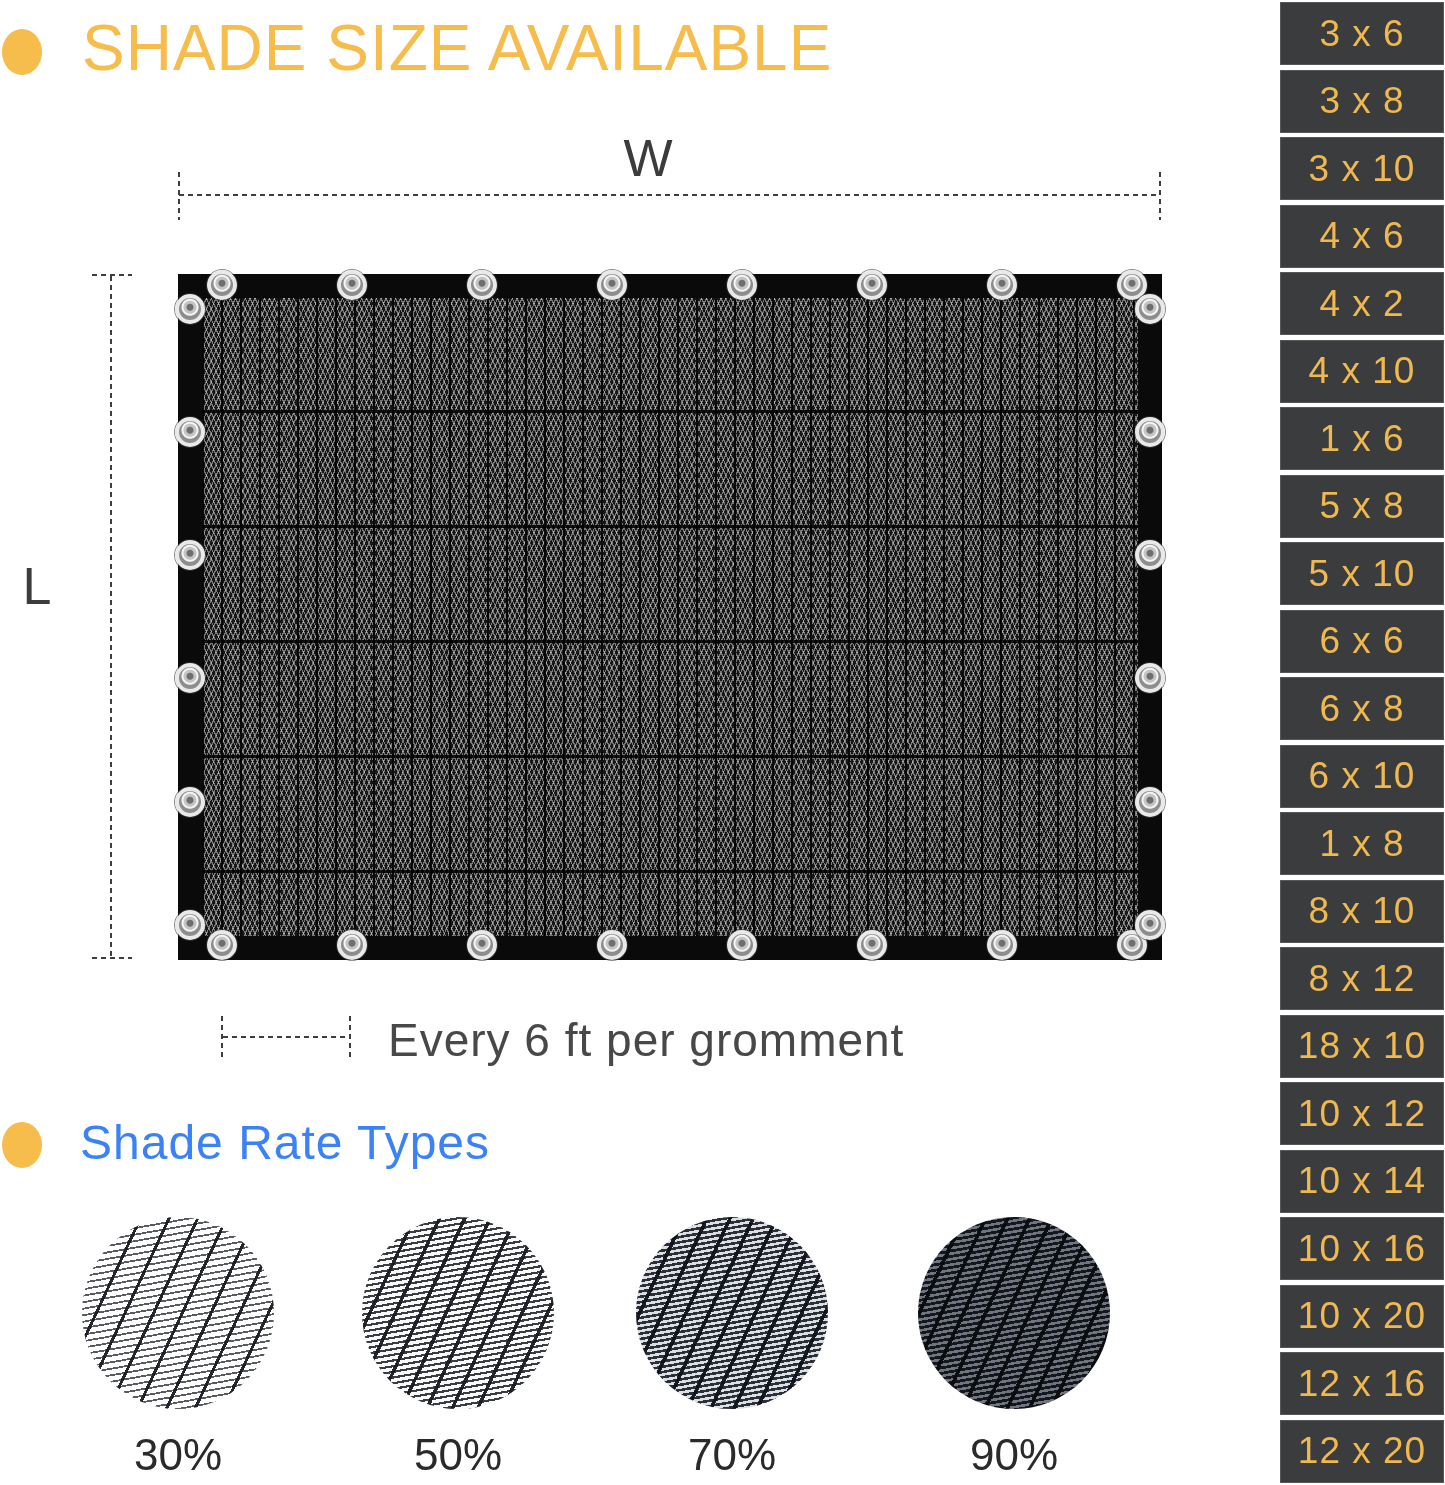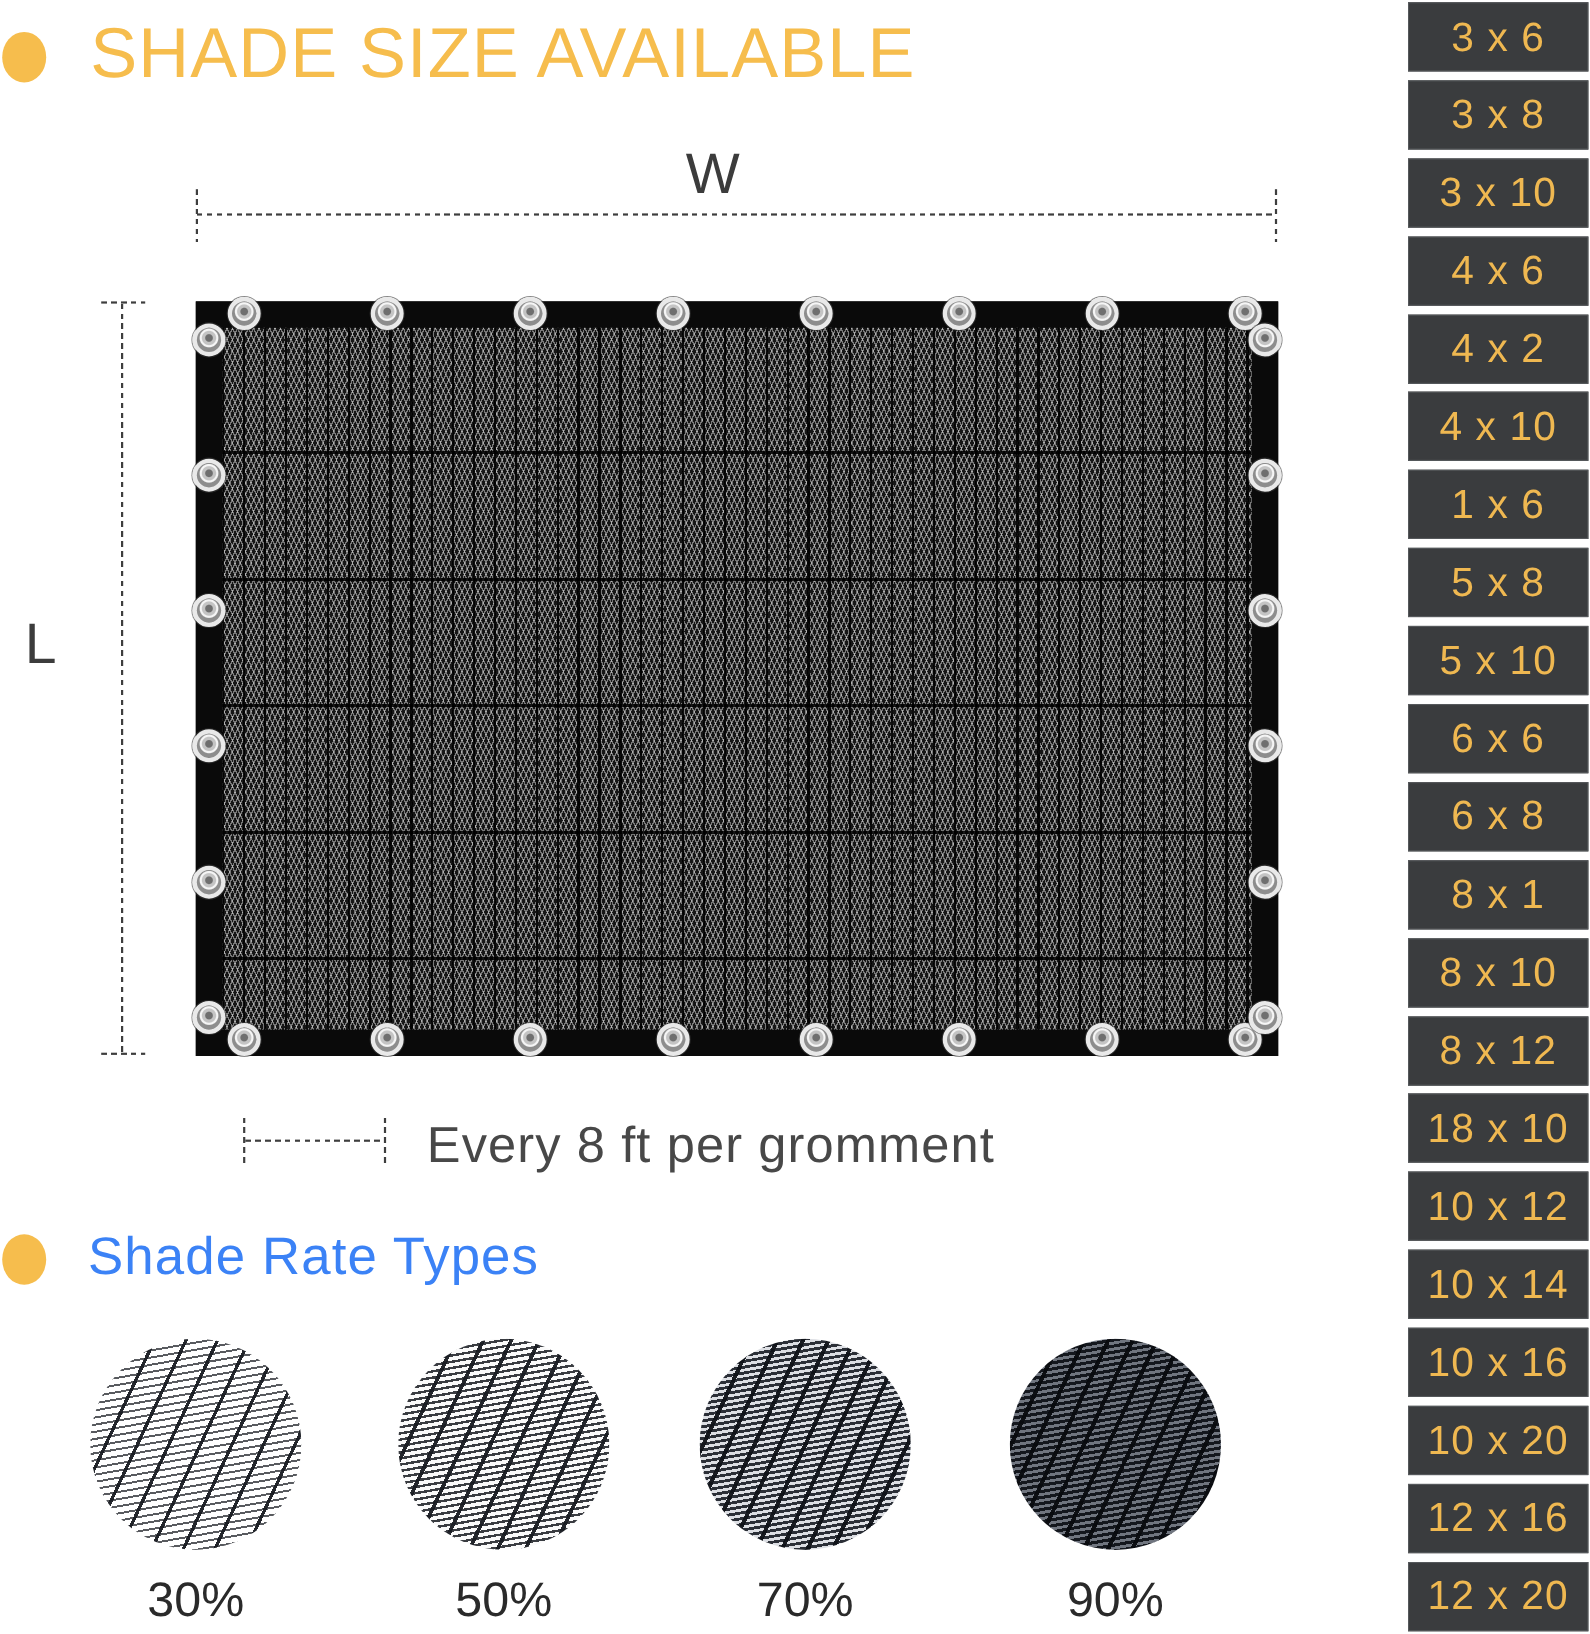--- a/index.html
+++ b/index.html
@@ -126,21 +126,21 @@
       <div class="grommet" style="left: 933px; top: 365px;"></div>
       <div class="grommet" style="left: -27px; top: 489px;"></div>
       <div class="grommet" style="left: 933px; top: 489px;"></div>
       <div class="grommet" style="left: -27px; top: 612px;"></div>
       <div class="grommet" style="left: 933px; top: 612px;"></div>
     </div>
 
   <div class="dash-v" style="left:221px;top:1016px;height:42px;"></div>
   <div class="dash-v" style="left:349px;top:1016px;height:42px;"></div>
   <div class="dash-h" style="left:223px;top:1036px;width:126px;"></div>
-  <div class="note">Every 8 ft per gromment</div>
+  <div class="note">Every 6 ft per gromment</div>
 
   <span class="bullet b2"></span>
   <div class="title t2">Shade Rate Types</div>
 
   <div class="swatch s1 c30"></div>
   <div class="swatch s2 c50"></div>
   <div class="swatch s3 c70"></div>
   <div class="swatch s4 c90"></div>
   <div class="pct" style="left:82px;">30%</div>
   <div class="pct" style="left:362px;">50%</div>
@@ -152,21 +152,22 @@
     <div class="size-box">3 x 8</div>
     <div class="size-box">3 x 10</div>
     <div class="size-box">4 x 6</div>
     <div class="size-box">4 x 2</div>
     <div class="size-box">4 x 10</div>
     <div class="size-box">1 x 6</div>
     <div class="size-box">5 x 8</div>
     <div class="size-box">5 x 10</div>
     <div class="size-box">6 x 6</div>
     <div class="size-box">6 x 8</div>
-    <div class="size-box">8 x 1</div>
+    <div class="size-box">6 x 10</div>
+    <div class="size-box">1 x 8</div>
     <div class="size-box">8 x 10</div>
     <div class="size-box">8 x 12</div>
     <div class="size-box">18 x 10</div>
     <div class="size-box">10 x 12</div>
     <div class="size-box">10 x 14</div>
     <div class="size-box">10 x 16</div>
     <div class="size-box">10 x 20</div>
     <div class="size-box">12 x 16</div>
     <div class="size-box">12 x 20</div>
   </div>

